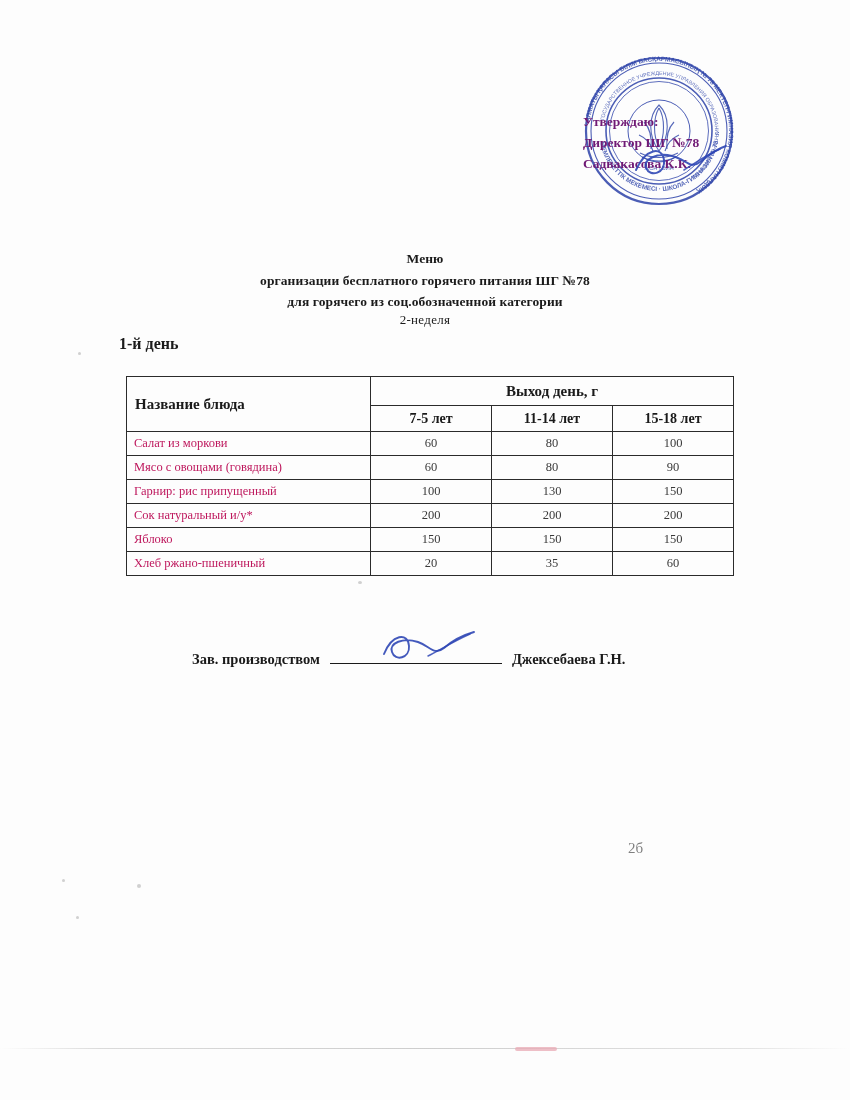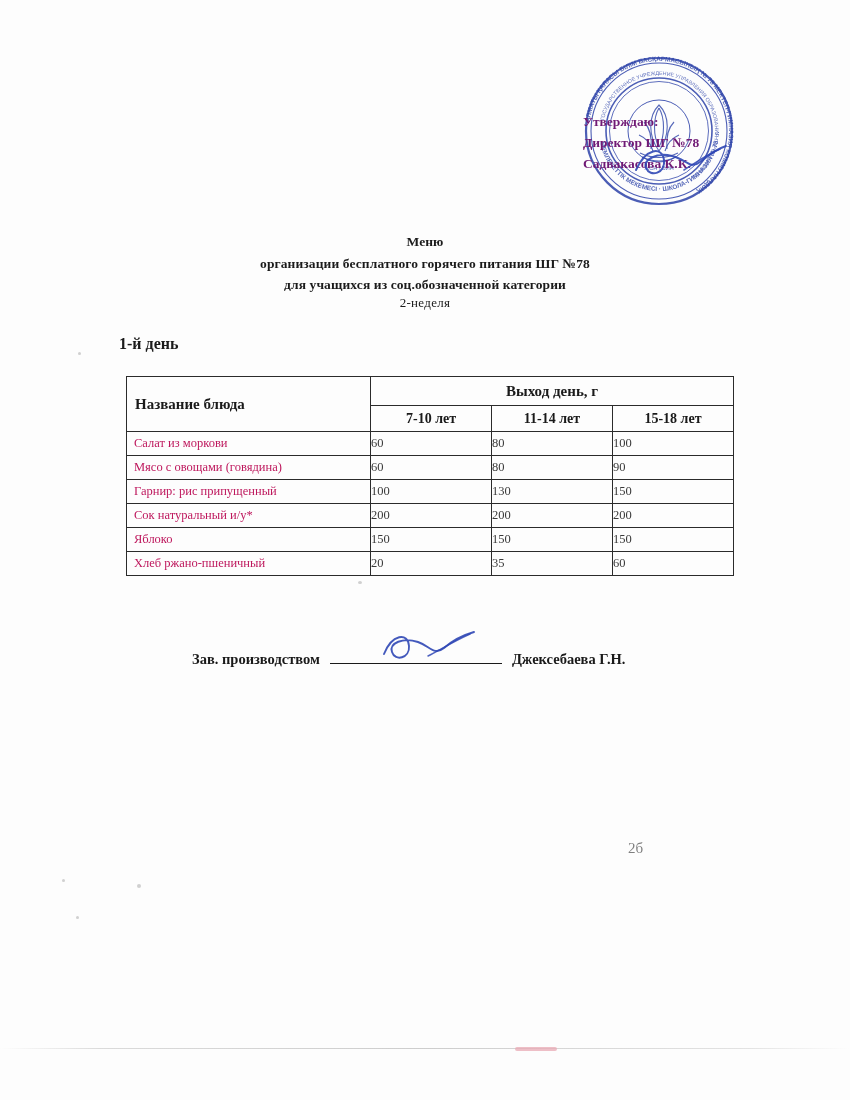--- a/index.html
+++ b/index.html
@@ -44,21 +44,21 @@
     font-size: 13.5px;
     color: #701a75;
     line-height: 1.55;
   }
   .approval div { white-space: nowrap; }
 
   
   .doc-header {
     position: absolute;
     left: 0;
-    top: 232px;
+    top: 249px;
     width: 850px;
     text-align: center;
   }
   .doc-header .h-line {
     font-weight: bold;
     font-size: 13.5px;
     letter-spacing: 0.1px;
     line-height: 1.5;
     color: #1b1b1b;
   }
@@ -118,21 +118,21 @@
     width: 123px;
   }
   td.dish {
     text-align: left;
     padding: 3px 0 3px 7px !important;
     font-size: 12.5px;
     color: #be185d;
     height: 17px;
   }
   td.val {
-    text-align: left;
+    text-align: center;
     font-size: 12.5px;
     color: #3a3a3a;
     height: 17px;
   }
 
   
   .sig-row {
     position: absolute;
     left: 192px;
     top: 649px;
@@ -245,35 +245,35 @@
   </div>
 
   <svg style="position:absolute;left:628px;top:140px;" width="110" height="42">
     <path d="M8 30 C 18 8, 34 6, 36 20 C 38 33, 22 38, 18 28 C 15 20, 28 12, 44 16 C 58 19, 62 30, 72 22 C 80 16, 86 10, 98 6" fill="none" stroke="#2f47b5" stroke-width="2" stroke-linecap="round" opacity=".9"></path>
     <path d="M56 30 C 66 24, 76 16, 92 9" fill="none" stroke="#2f47b5" stroke-width="1.6" stroke-linecap="round" opacity=".85"></path>
   </svg>
 
   <div class="doc-header">
     <div class="h-line h-title">Меню</div>
     <div class="h-line">организации бесплатного горячего питания ШГ №78</div>
-    <div class="h-line">для учащихся из соц.обозначенной категории</div>
+    <div class="h-line">для горячего из соц.обозначенной категории</div>
     <div class="h-week">2-неделя</div>
   </div>
 
   <div class="day-label">1-й день</div>
 
   <div class="menu-table-wrap">
     <table class="menu">
       <thead>
         <tr>
           <th class="th-name" rowspan="2">Название блюда</th>
           <th class="th-out" colspan="3">Выход день, г</th>
         </tr>
         <tr>
-          <th class="th-age">7-10 лет</th>
+          <th class="th-age">7-5 лет</th>
           <th class="th-age">11-14 лет</th>
           <th class="th-age">15-18 лет</th>
         </tr>
       </thead>
       <tbody>
         <tr>
           <td class="dish">Салат из моркови</td>
           <td class="val">60</td>
           <td class="val">80</td>
           <td class="val">100</td>

